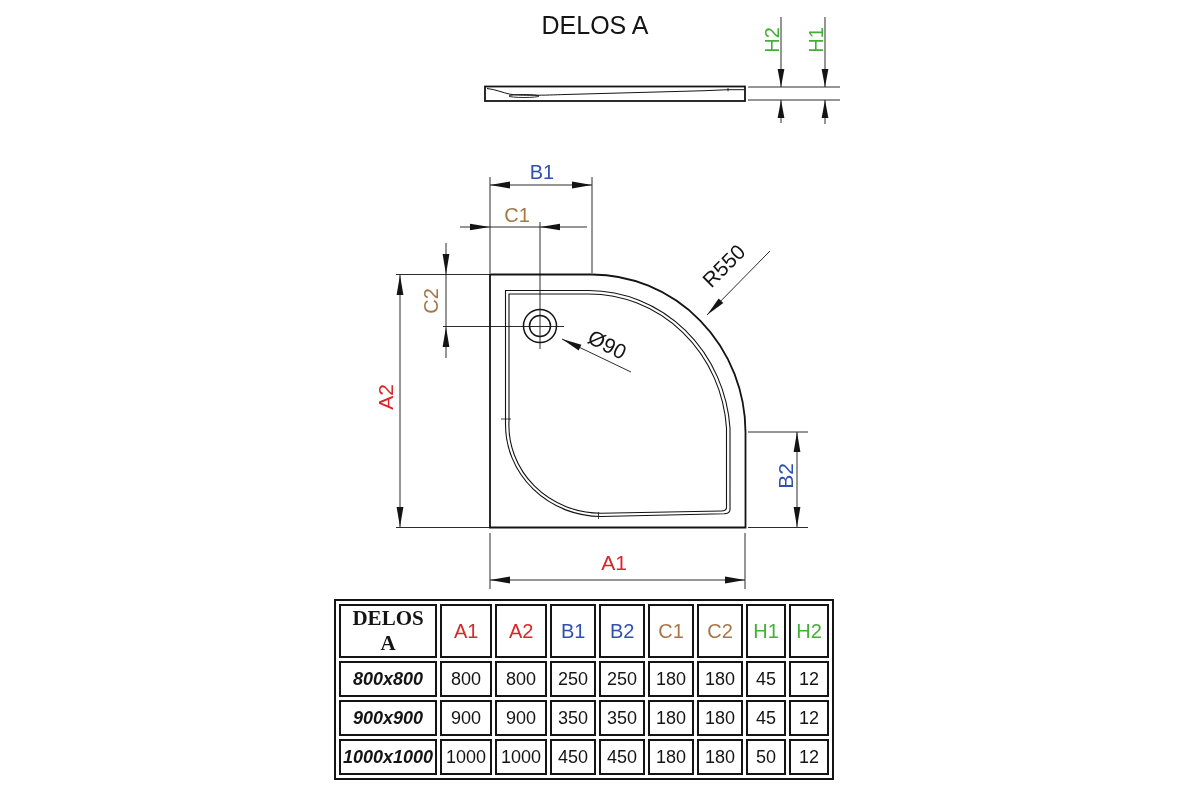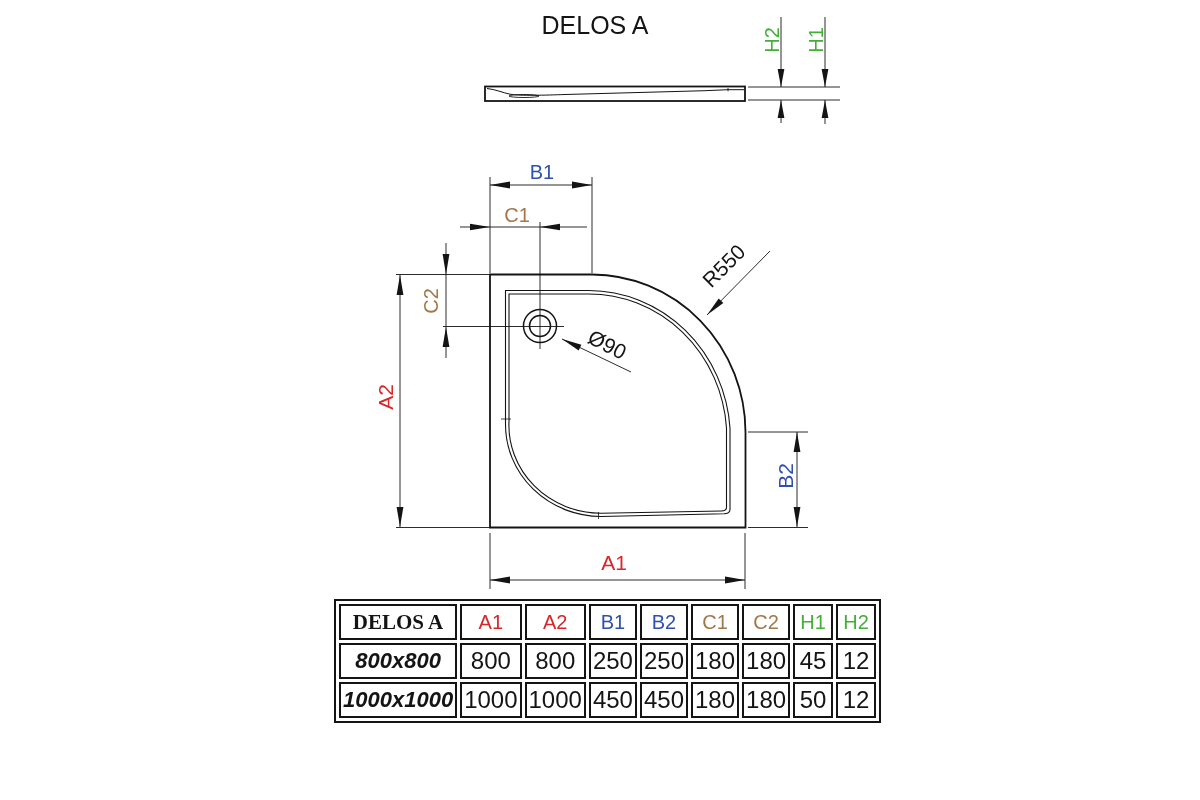--- a/index.html
+++ b/index.html
@@ -9,24 +9,24 @@
   .dim-label{font-size:20px;}
   .big-label{font-size:21px;}
   .callout-label{font-size:21px;fill:#141414;}
   .page-title{font-size:25px;fill:#141414;}
   .vlabel{font-size:20px;}
 
   
   #spec-table{position:absolute;left:334px;top:599px;border-collapse:separate;border-spacing:3px;
               border:2px solid #141414;background:#ffffff;table-layout:fixed;}
   #spec-table td{border:2px solid #141414;text-align:center;vertical-align:middle;
-                 height:32px;padding:0 2px;font-size:24px;color:#141414;background:#ffffff;}
+                 height:32px;padding:0 2px;font-size:18px;color:#141414;background:#ffffff;}
   #spec-table td.name-head{font-family:"Liberation Serif", serif;font-weight:bold;font-size:21px;}
   #spec-table td.col-head{font-size:20px;}
-  #spec-table td.size-cell{font-weight:bold;font-style:italic;font-size:22px;}
+  #spec-table td.size-cell{font-weight:bold;font-style:italic;font-size:18px;}
 </style>
 </head>
 <body>
 
 <div id="stage">
 
   <svg width="1200" height="600" viewBox="0 0 1200 600">
 
     <text class="page-title" x="595" y="34" text-anchor="middle">DELOS A</text>
 
@@ -154,20 +154,31 @@
       <td>800</td>
       <td>800</td>
       <td>250</td>
       <td>250</td>
       <td>180</td>
       <td>180</td>
       <td>45</td>
       <td>12</td>
     </tr>
     <tr>
+      <td class="size-cell">900x900</td>
+      <td>900</td>
+      <td>900</td>
+      <td>350</td>
+      <td>350</td>
+      <td>180</td>
+      <td>180</td>
+      <td>45</td>
+      <td>12</td>
+    </tr>
+    <tr>
       <td class="size-cell">1000x1000</td>
       <td>1000</td>
       <td>1000</td>
       <td>450</td>
       <td>450</td>
       <td>180</td>
       <td>180</td>
       <td>50</td>
       <td>12</td>
     </tr>

